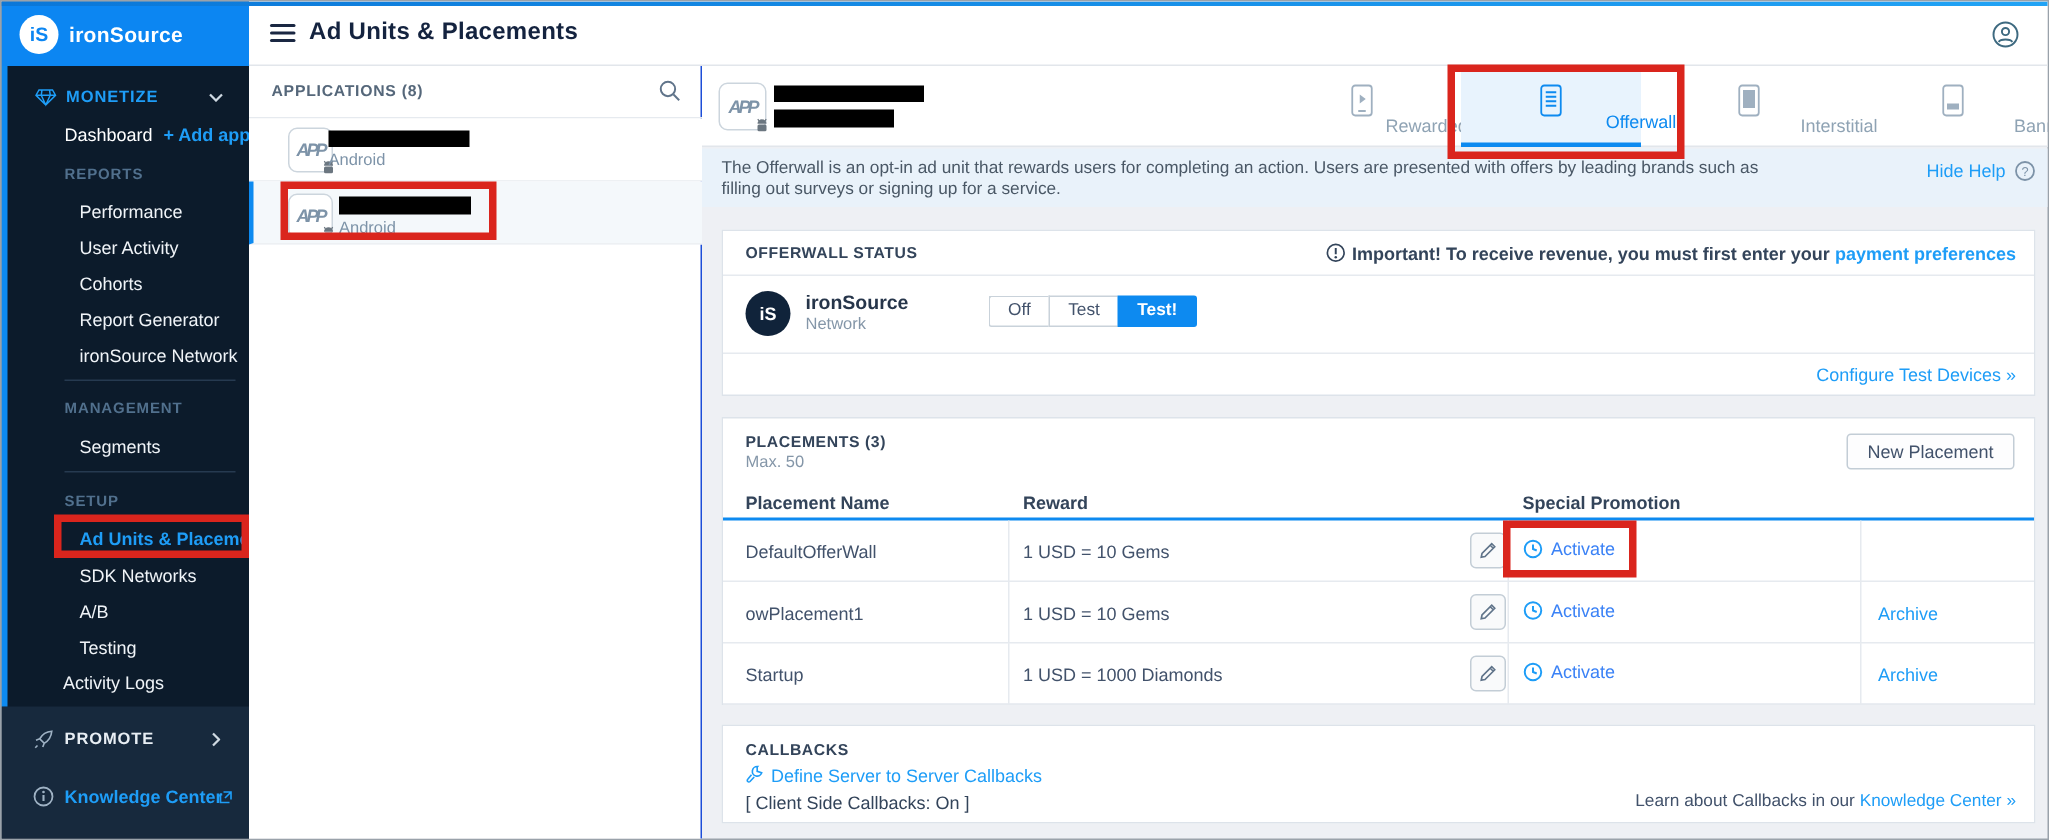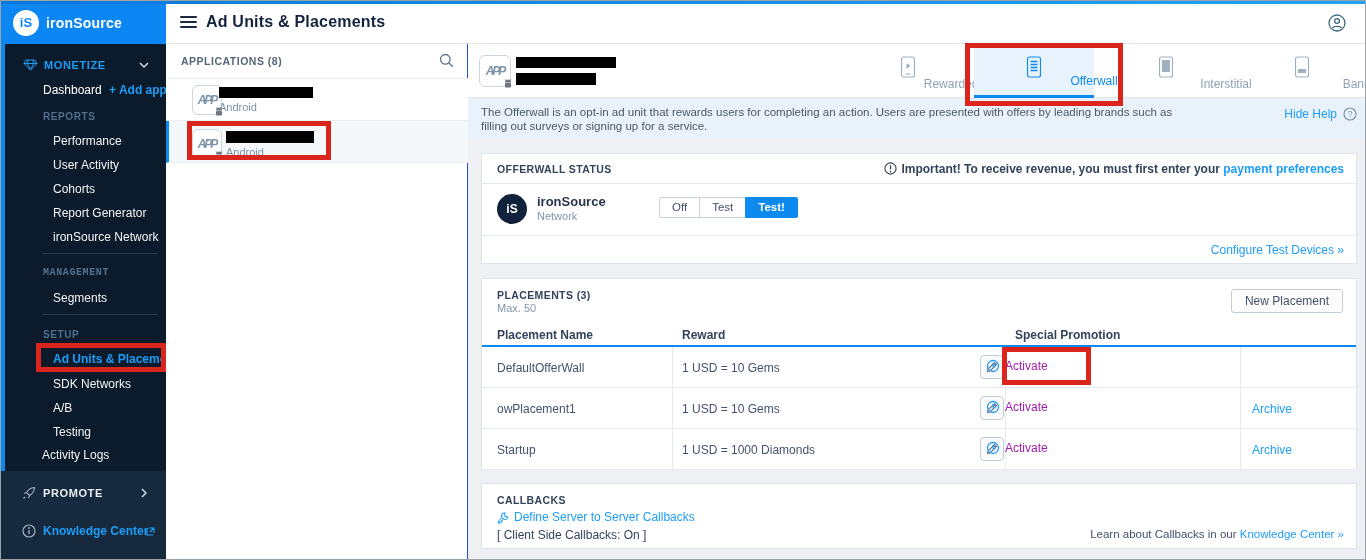--- a/index.html
+++ b/index.html
@@ -82,27 +82,27 @@
   #placements-title { position:absolute; left:15px; top:10px; }
   #placements-sub { position:absolute; left:15px; top:23px; font-size:11px; color:#8496a8; }
   #new-placement-btn { position:absolute; right:13px; top:10px; height:24px; padding:0 13px; font-size:12px; color:#42526b; background:#fdfdfe; border:1px solid #c3cdd6; border-radius:3px; cursor:pointer; line-height:22px; }
   .col-head { position:absolute; top:49px; font-size:12px; font-weight:bold; color:#33445a; }
   #thead-line { position:absolute; left:0; top:66px; width:100%; height:2px; background:#0d8af0; }
   .p-row { position:absolute; left:0; width:100%; height:41px; border-bottom:1px solid #e6eaef; }
   .p-cell-border { position:absolute; top:0; height:41px; width:1px; background:#e6eaef; }
   .p-name { position:absolute; left:15px; top:14px; font-size:12px; color:#42526b; }
   .p-reward { position:absolute; left:200px; top:14px; font-size:12px; color:#42526b; }
   .pencil-btn { position:absolute; left:498px; top:8px; width:24px; height:24px; border:1px solid #c3cdd6; border-radius:4px; background:#f9fafb; cursor:pointer; display:flex; align-items:center; justify-content:center; }
-  .activate-link { position:absolute; left:504px; top:12px; font-size:12px; color:#a21caf; cursor:pointer; display:flex; align-items:center; gap:5px; }
+  .activate-link { position:absolute; left:533px; top:12px; font-size:12px; color:#3b82f6; cursor:pointer; display:flex; align-items:center; gap:5px; }
   .archive-link { position:absolute; left:770px; top:14px; font-size:12px; color:#1e9df7; cursor:pointer; }
 
   
   #callbacks-panel { top:439px; height:66px; }
   #callbacks-title { position:absolute; left:15px; top:10px; }
-  #server-link { position:absolute; left:15px; top:26px; font-size:12px; color:#1e9df7; cursor:pointer; display:flex; align-items:flex-end; gap:5px; }
+  #server-link { position:absolute; left:15px; top:26px; font-size:12px; color:#1e9df7; cursor:pointer; display:flex; align-items:flex-start; gap:5px; }
   #client-side { position:absolute; left:15px; top:44px; font-size:12px; color:#33445a; }
   #learn-text { position:absolute; right:12px; top:44px; font-size:11.5px; color:#42526b;margin-left:32px; }
   #learn-text a { color:#1e9df7; text-decoration:none; cursor:pointer; }
 
   
   .annotation { position:absolute; border:5px solid #da251d; z-index:50; pointer-events:none; }
 </style>
 </head>
 <body>
 
@@ -130,21 +130,21 @@
     <span class="side-item" style="left:108px; top:82px; color:#1e9df7; font-weight:bold;">+ Add app</span>
 
     <span class="side-section-label" style="top:110px;">REPORTS</span>
     <span class="side-item" style="top:133px;">Performance</span>
     <span class="side-item" style="top:157px;">User Activity</span>
     <span class="side-item" style="top:181px;">Cohorts</span>
     <span class="side-item" style="top:205px;">Report Generator</span>
     <span class="side-item" style="top:229px;">ironSource Network</span>
     <div class="side-divider" style="top:252px;"></div>
 
-    <span class="side-section-label" style="top:266px;font-family:Liberation Mono, monospace;">MANAGEMENT</span>
+    <span class="side-section-label" style="top:266px;">MANAGEMENT</span>
     <span class="side-item" style="top:290px;">Segments</span>
     <div class="side-divider" style="top:313px;"></div>
 
     <span class="side-section-label" style="top:328px;">SETUP</span>
     <span class="side-item active" style="top:351px;">Ad Units &amp; Placements</span>
     <span class="side-item" style="top:376px;">SDK Networks</span>
     <span class="side-item" style="top:400px;">A/B</span>
     <span class="side-item" style="top:424px;">Testing</span>
     <span class="side-item" style="left:41px; top:447px;">Activity Logs</span>
 

